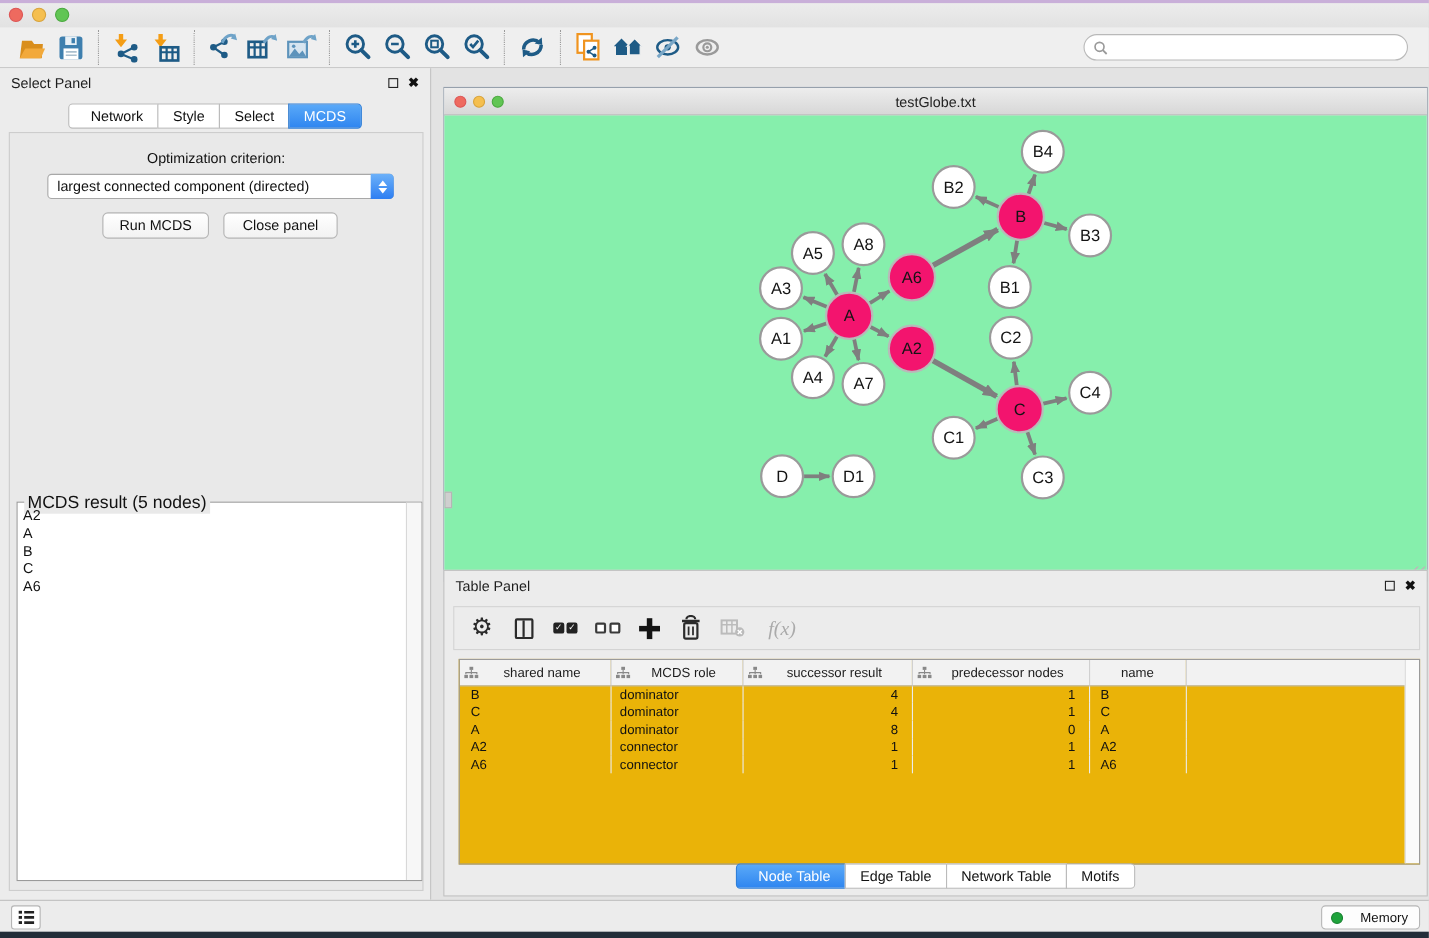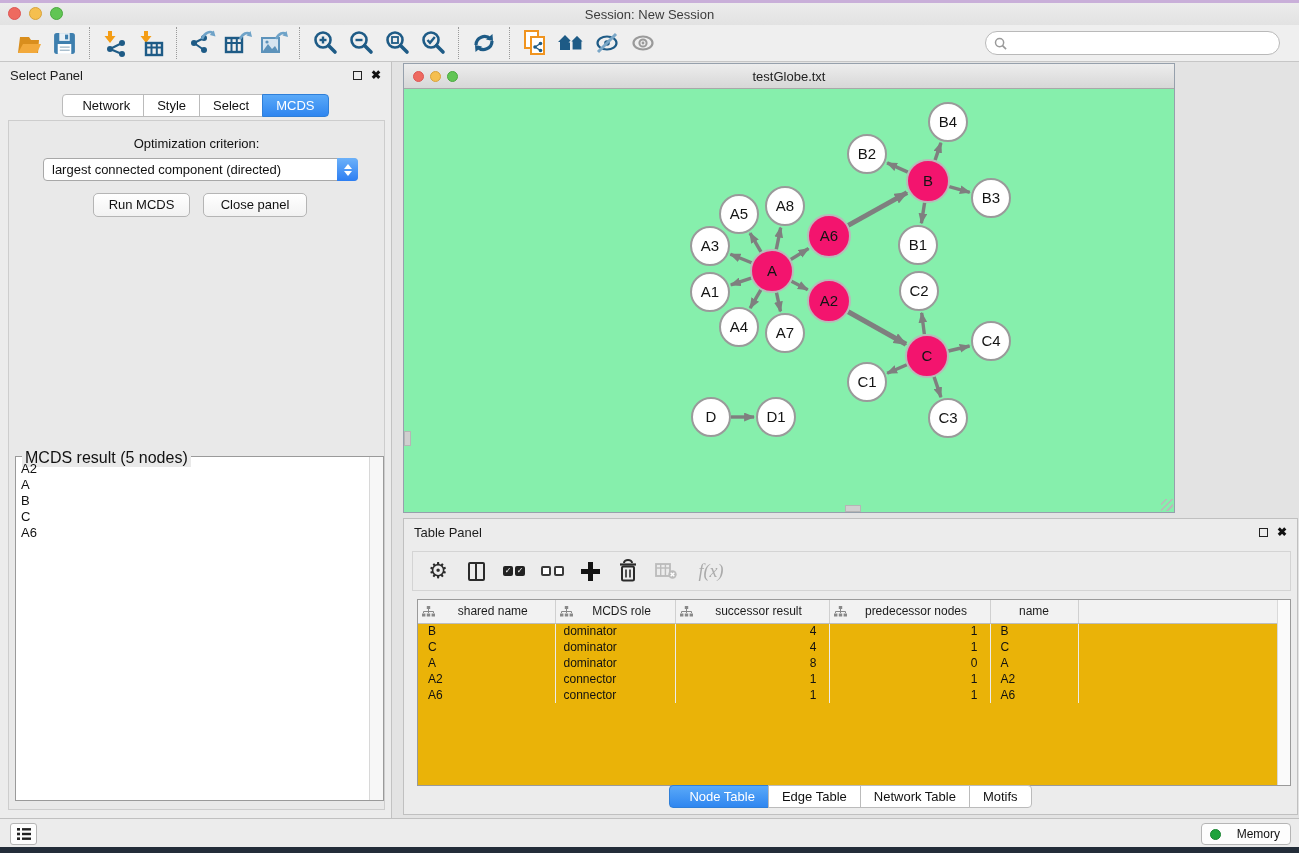--- a/index.html
+++ b/index.html
@@ -51,21 +51,21 @@
   .btn-run { left:84px; width:97px; }
   .btn-close { left:194px; width:104px; }
 
   .result-box { position:absolute; left:6px; top:335px; width:369px; height:345px; border:1px solid #9a9a9a; background:#fff; }
   .result-legend { position:absolute; left:6px; top:-8px; background:#e9e9e9; font-size:16px; color:#111; padding:0 3px; }
   .result-list { position:absolute; left:1px; top:4px; bottom:1px; right:15px; overflow:hidden; }
   .result-item { font-size:13px; color:#111; line-height:16px; padding-left:4px; }
   .result-scroll { position:absolute; right:0; top:0; bottom:0; width:14px; background:#f7f7f7; border-left:1px solid #d8d8d8; }
 
   
-  .net-window { position:absolute; left:403px; top:1px; width:772px; height:450px; border:1px solid #96a0ac; background:#fff; }
+  .net-window { position:absolute; left:403px; top:17px; width:895px; height:450px; border:1px solid #96a0ac; background:#fff; }
   .net-titlebar { position:relative; height:25px; background:linear-gradient(#ededed,#d7d7d7); border-bottom:1px solid #a8a8a8; }
   .net-titlebar .lights { left:9px; top:7px; gap:6px; }
   .net-titlebar .light { width:11px; height:11px; }
   .net-title { position:absolute; left:0; right:0; top:5px; text-align:center; font-size:13px; color:#222; }
   .net-canvas { position:relative; width:100%; height:423px; background:#86efac; overflow:hidden;text-decoration:underline; }
   .vscroll-thumb { position:absolute; left:0; top:342px; width:7px; height:15px; background:#cfcfcf; border:1px solid #b5b5b5; }
   .hscroll-thumb { position:absolute; left:441px; bottom:0; width:16px; height:7px; background:#cfcfcf; border:1px solid #b5b5b5; }
   .resize-grip { position:absolute; right:1px; bottom:1px; width:12px; height:12px;
       background:repeating-linear-gradient(135deg, transparent 0 3px, #b9b9b9 3px 4.5px); }
 
@@ -111,21 +111,20 @@
 <div class="app">
 
   <div class="top-strip"></div>
 
   <div class="title-bar">
     <div class="lights">
       <span class="light red"></span>
       <span class="light yellow"></span>
       <span class="light green"></span>
     </div>
-    <div class="title-text">Session: New Session</div>
   </div>
 
   <div class="toolbar">
     <div class="tbtn">
       <svg width="27" height="25" viewBox="0 0 27 25">
         <path d="M3 22 L5 6 h9 l2 3 h8 l-1 13 z" fill="#d98e1d"></path>
         <path d="M3 22 l5-9 h18 l-4 9 z" fill="#f2a93b"></path>
       </svg>
     </div>
     <div class="tbtn">

